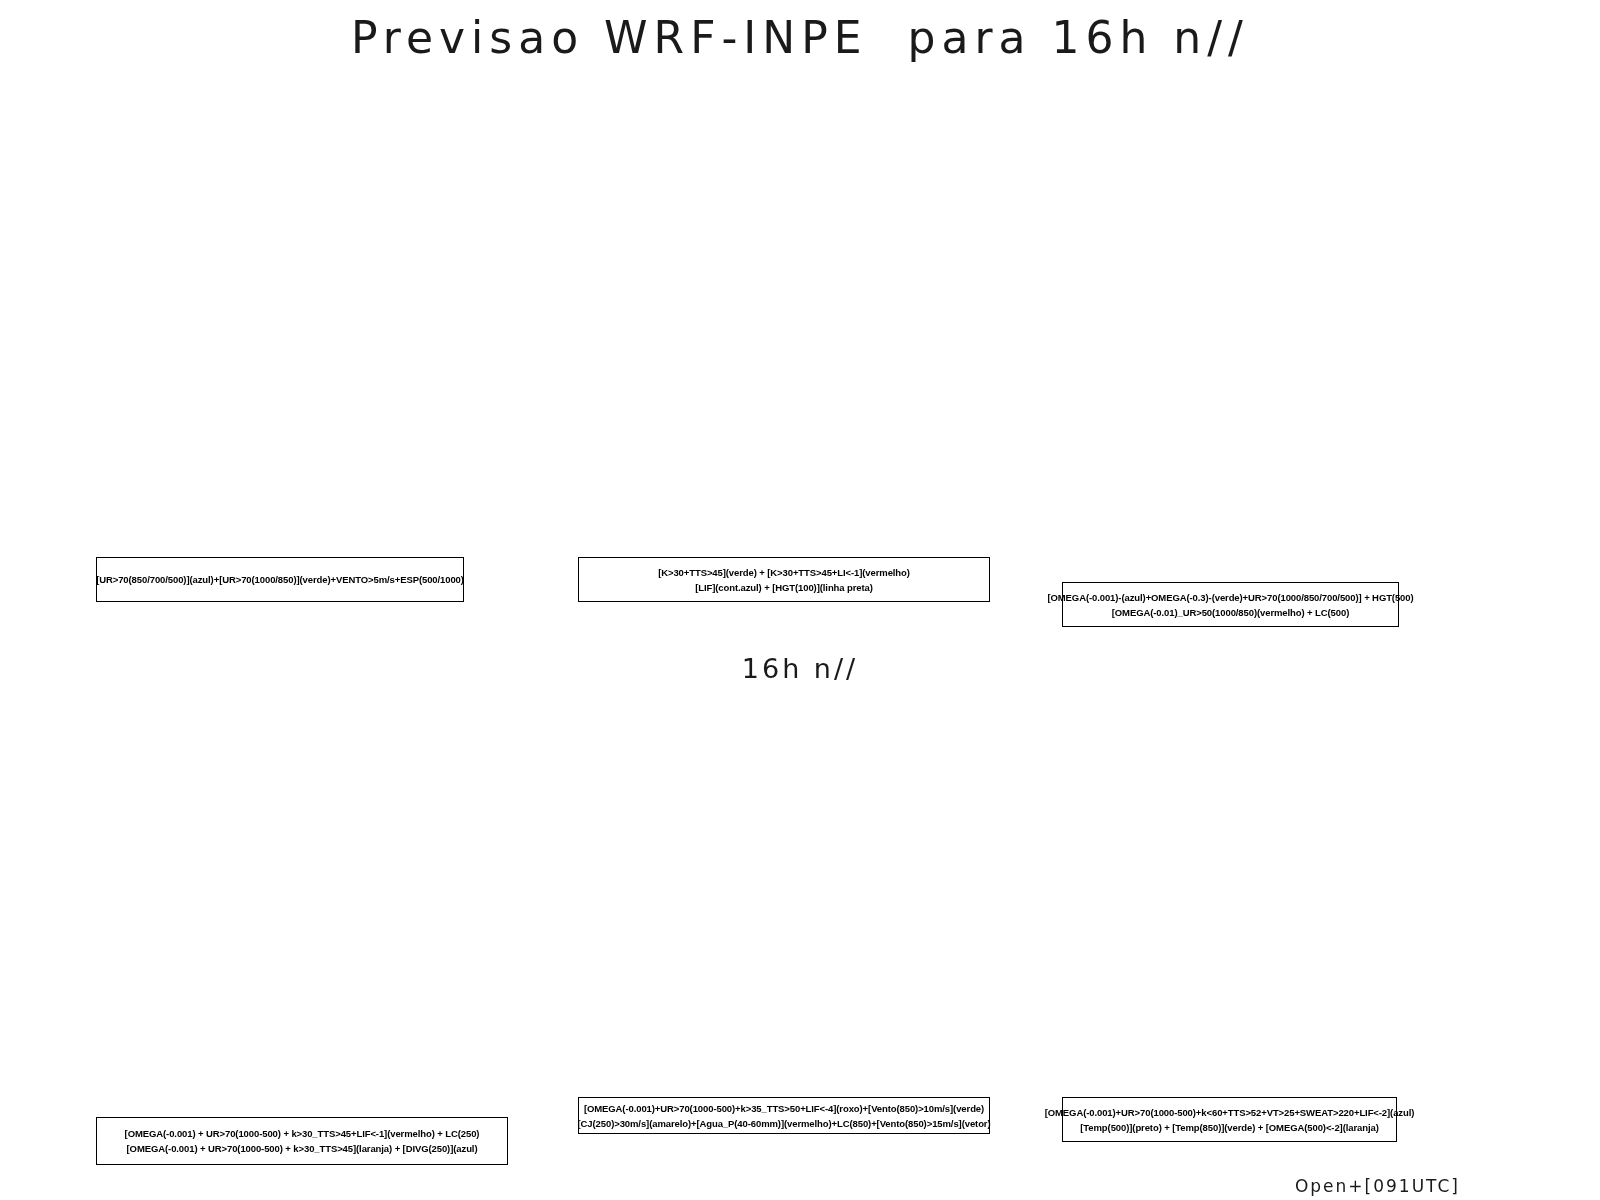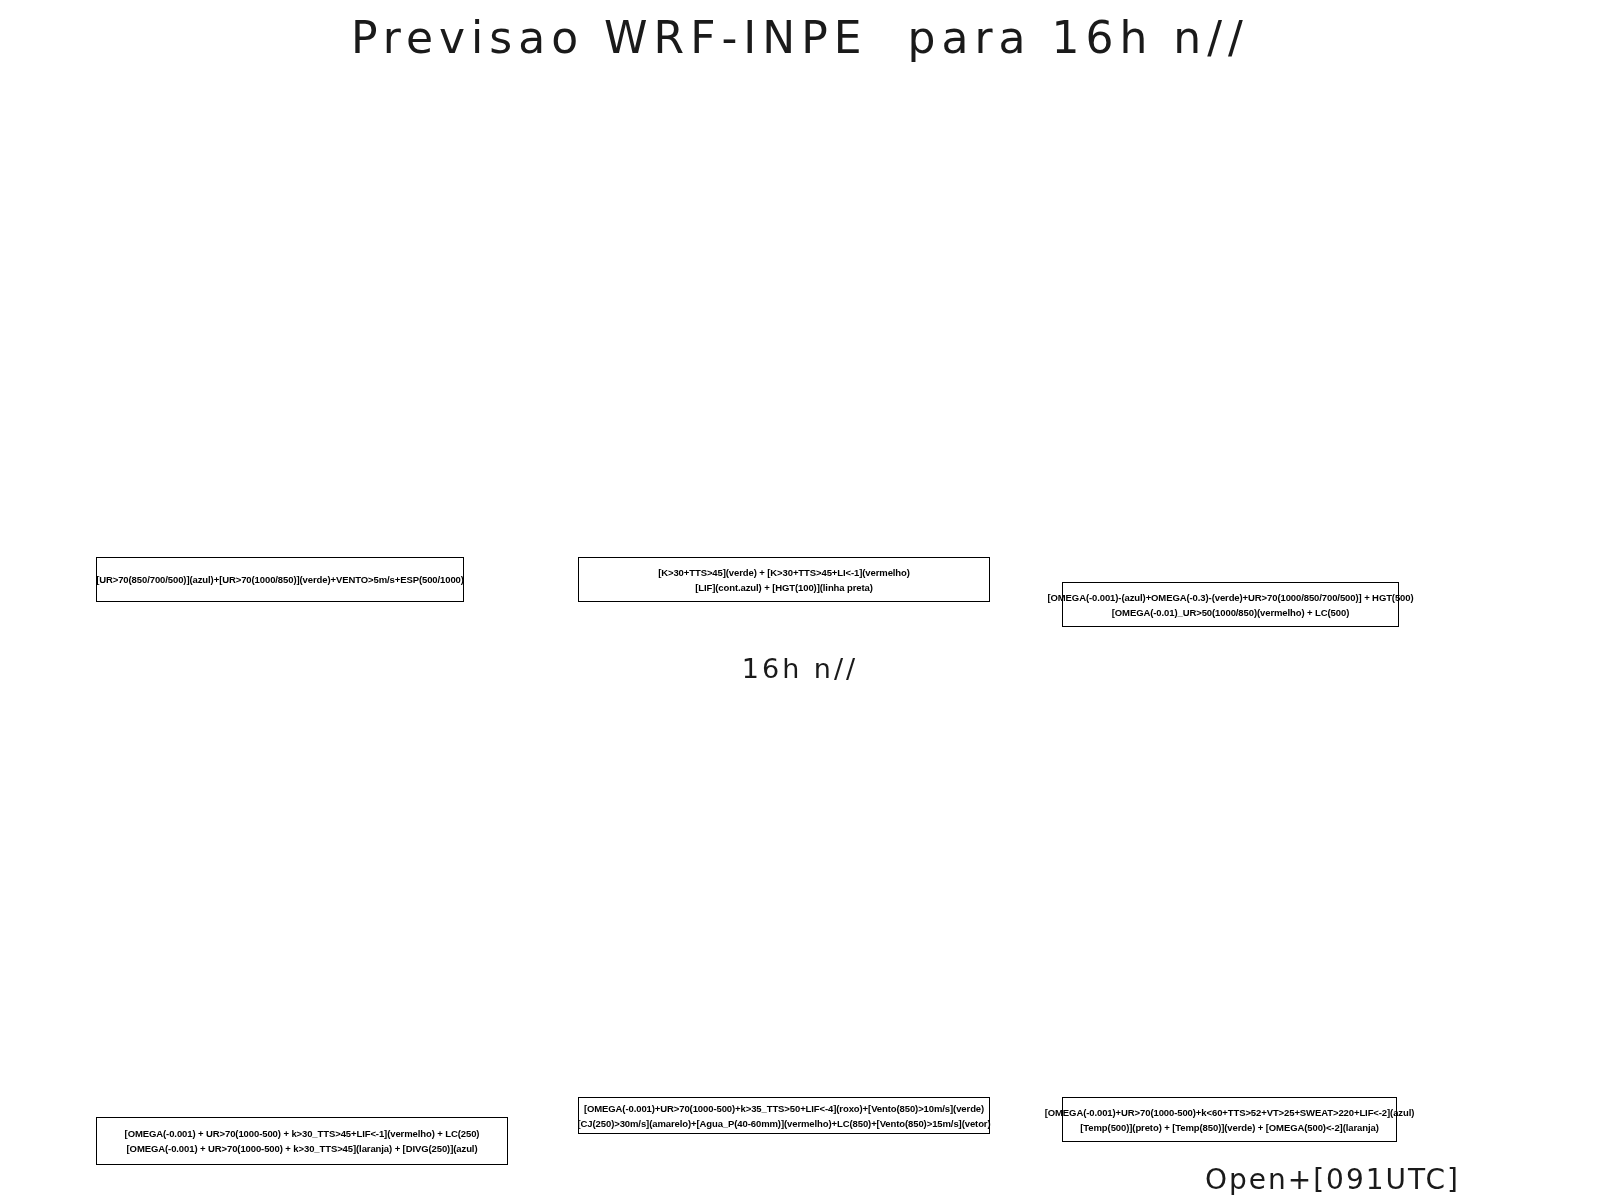--- a/index.html
+++ b/index.html
@@ -78,21 +78,21 @@
   #box-r2c1 { left: 96px;  top: 1097px; width: 412px; height: 48px; margin-top: 20px; }
   #box-r2c2 { left: 578px; top: 1097px; width: 412px; height: 37px; }
   #box-r2c3 { left: 1062px;top: 1097px; width: 335px; height: 45px; }
 
   
   .footer-label {
     position: absolute;
     right: 140px;
     bottom: 4px;
     font-family: "DejaVu Sans", sans-serif;
-    font-size: 28px;
+    font-size: 17px;
     letter-spacing: 2px;
     color: #1a1a1a;
     white-space: pre;
   }
 </style>
 </head>
 <body>
 
 <div class="page-title">Previsao WRF-INPE  para 16h n//</div>
 

